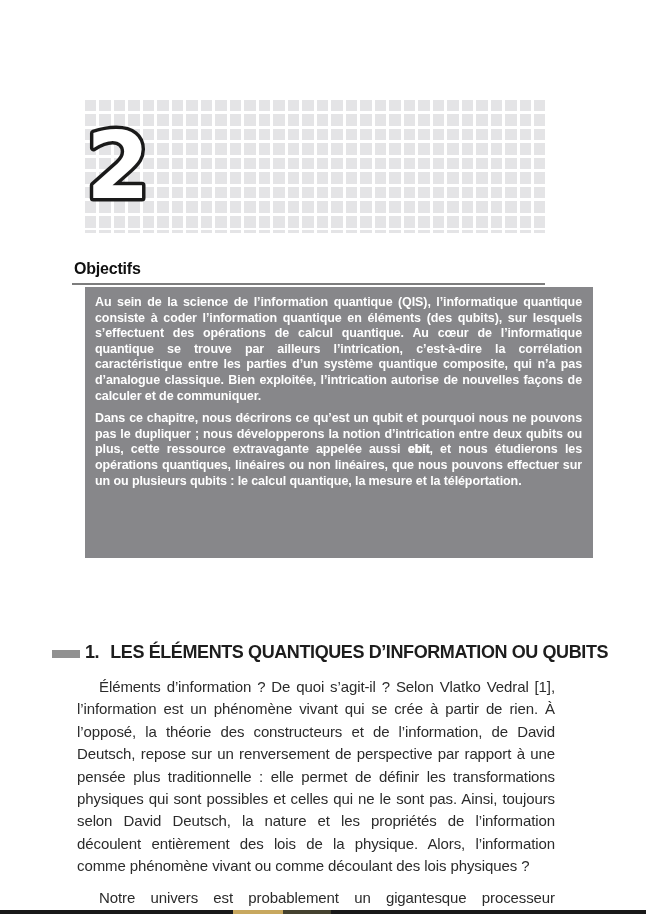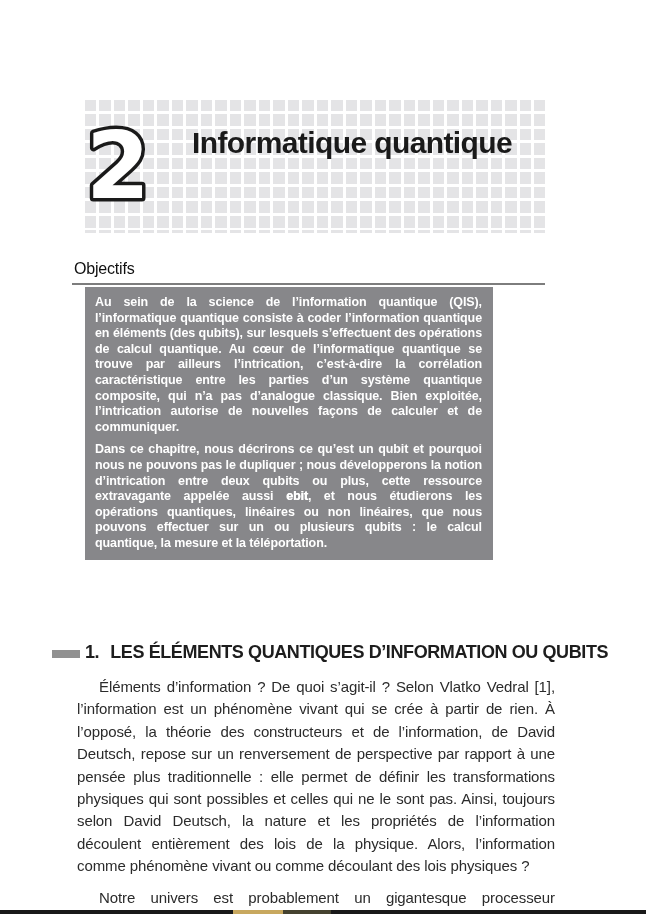--- a/index.html
+++ b/index.html
@@ -28,28 +28,28 @@
   }
   .chapter-title {
     position:absolute; left:192px; top:126px;
     font-size:30px; font-weight:bold; letter-spacing:-0.6px;
     color:#1a1a1a; white-space:nowrap;
   }
 
   
   .objectives-heading {
     position:absolute; left:74px; top:260px;
-    font-size:16px; font-weight:normal; color:#101010; letter-spacing:-0.2px;
+    font-size:16px; font-weight:bold; color:#101010; letter-spacing:-0.2px;
   }
   .objectives-rule {
     position:absolute; left:72px; top:283px; width:473px; height:2px;
     background:#7d7d7d;
   }
   .objectives-box {
-    position:absolute; left:85px; top:287px; width:408px; min-height:271px;
+    position:absolute; left:85px; top:287px; width:508px; min-height:271px;
     background:var(--box-bg,#87878a);
     box-sizing:border-box; padding:8px 11px 8px 10px;
   }
   .objectives-box p {
     margin:0 0 7px 0;
     color:#ffffff; font-size:12.5px; font-weight:bold;
     line-height:15.6px; text-align:justify;
     letter-spacing:-0.1px;
   }
   .objectives-box p:last-child { margin-bottom:0; }
@@ -91,21 +91,20 @@
 <body>
 
 <div class="page">
 
   <div class="grid-banner"></div>
 
   <svg class="chapter-number-svg" viewBox="0 0 68 96">
     <text x="34" y="84" text-anchor="middle">2</text>
   </svg>
 
-  <div class="chapter-title">Informatique quantique</div>
 
   <div class="objectives-heading">Objectifs</div>
   <div class="objectives-rule"></div>
 
   <div class="objectives-box" id="objectives-box">
       <p><span>Au sein de la science de l’information quantique (QIS), l’informatique quantique consiste à coder l’information quantique en éléments (des qubits), sur lesquels s’effectuent des opérations de calcul quantique. Au cœur de l’informatique quantique se trouve par ailleurs l’intrication, c’est-à-dire la corrélation caractéristique entre les parties d’un système quantique composite, qui n’a pas d’analogue classique. Bien exploitée, l’intrication autorise de nouvelles façons de calculer et de communiquer.</span></p>
       <p><span>Dans ce chapitre, nous décrirons ce qu’est un qubit et pourquoi nous ne pouvons pas le dupliquer ; nous développerons la notion d’intrication entre deux qubits ou plus, cette ressource extravagante appelée aussi </span><span class="em">ebit</span><span>, et nous étudierons les opérations quantiques, linéaires ou non linéaires, que nous pouvons effectuer sur un ou plusieurs qubits : le calcul quantique, la mesure et la téléportation.</span></p>
     </div>
 
   <div class="section-dash"></div>

